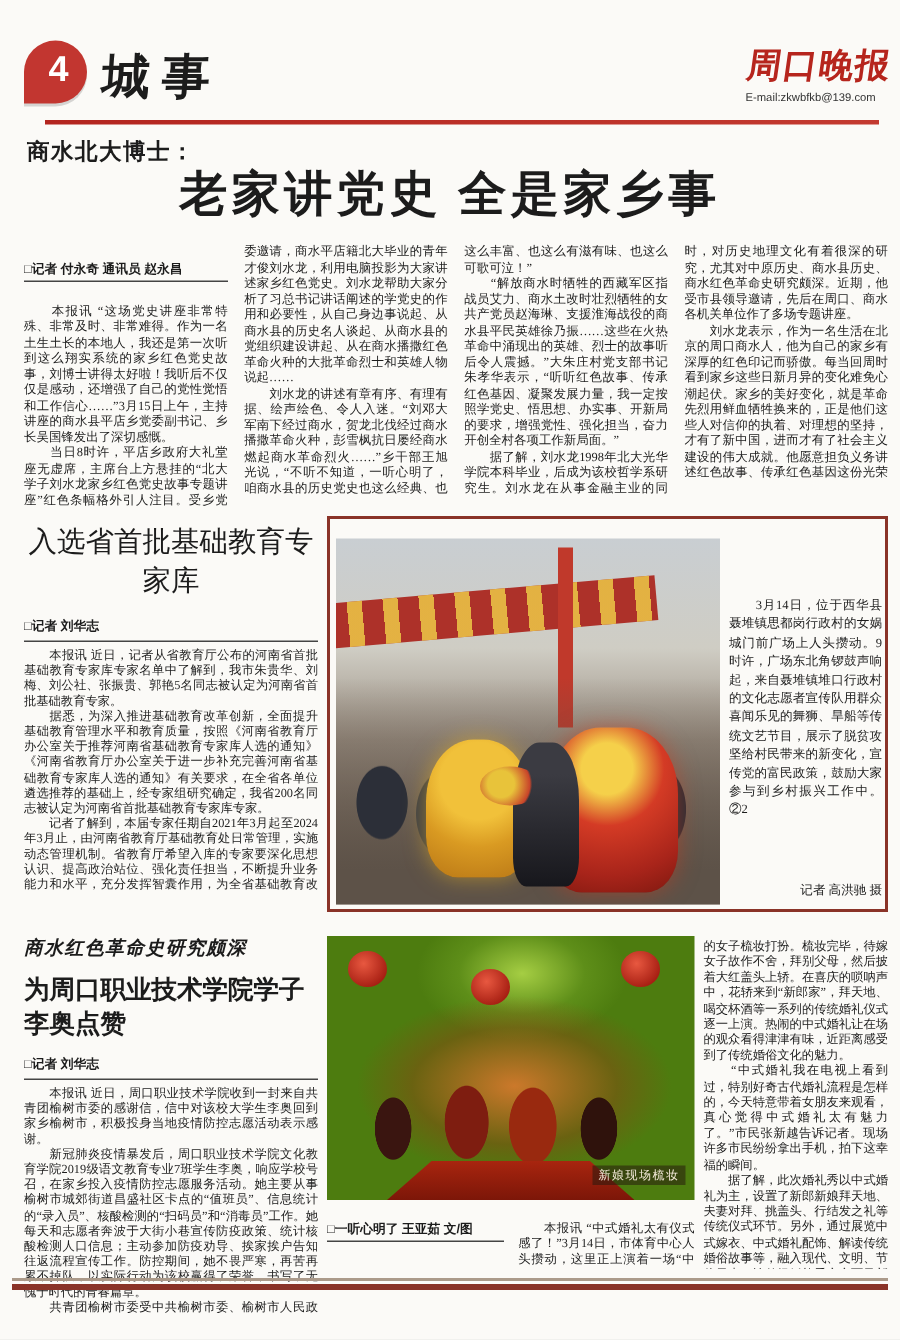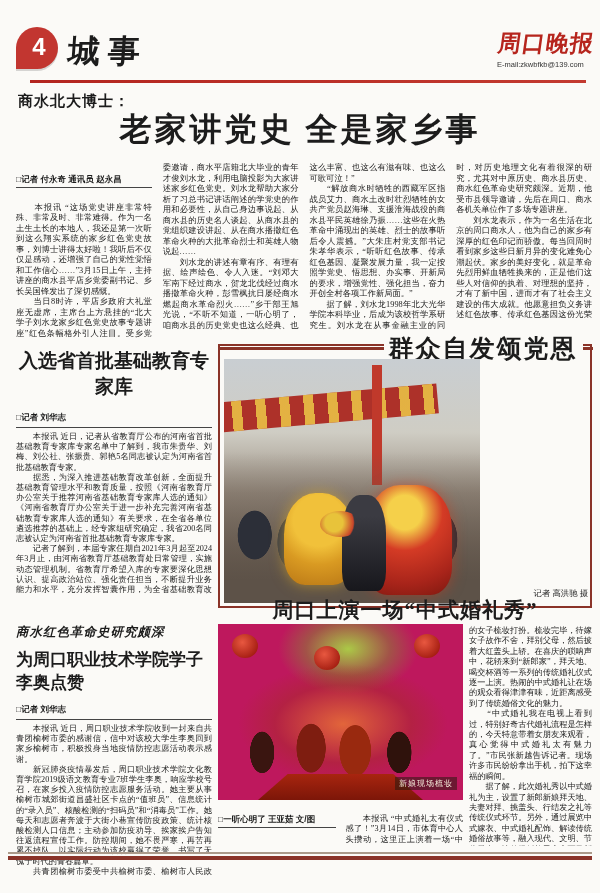--- a/index.html
+++ b/index.html
@@ -23,21 +23,21 @@
   .a1-title { position:absolute; left:0; top:108px; width:600px; text-align:center; font-size:32px; font-weight:900; letter-spacing:3px; }
   .a1-body { position:absolute; left:16px; top:163px; width:576px; height:176px; column-count:4; column-gap:11px;
              font-size:8.3px; line-height:10.5px; text-align:justify; overflow:hidden; white-space:pre-line; }
   .byline { font-weight:bold; font-size:8.5px; border-bottom:1px solid #444; padding-bottom:3px; margin-bottom:4px;
             font-family:"Liberation Sans",sans-serif; white-space:normal; }
   .a1-byline { column-span:none; }
 
   
   .a2 { position:absolute; left:16px; top:344px; width:196px; height:274px; }
   .a2 .t1 { text-align:center; font-size:20px; font-weight:bold; letter-spacing:2px; }
-  .a2 .t2 { text-align:center; font-size:19px; font-weight:bold; margin-top:4px; }
+  .a2 .t2 { text-align:center; font-size:19px; font-weight:normal; margin-top:4px; }
   .a2 .byline { margin-top:12px; }
   .a2-body { font-size:8.2px; line-height:10.2px; text-align:justify; white-space:pre-line; height:162px; overflow:hidden; }
 
   
   .a3 { position:absolute; left:218px; top:344px; width:374px; height:264px; border:2.5px solid #8a3328; }
   .a3-titlerow { position:absolute; left:-2.5px; top:-14px; right:-2.5px; display:flex; align-items:center; }
   .a3-titlerow .line-l { flex:1; height:3px; background:#8a3328; }
   .a3-titlerow .line-r { width:10px; height:3px; background:#8a3328; }
   .a3-title { font-size:25px; font-weight:900; letter-spacing:2px; background:#fbfaf7; padding:0 5px; }
   .a3-text { position:absolute; left:266px; top:52px; width:102px; height:198px; font-size:8.4px; line-height:12.4px;
@@ -70,21 +70,21 @@
 
   
   .a4 { position:absolute; left:16px; top:624px; width:196px; height:222px; }
   .a4 .kicker { font-size:12.5px; font-weight:bold; font-style:italic; letter-spacing:1px; }
   .a4 .title { font-size:17px; font-weight:900; margin-top:7px; letter-spacing:0px; }
   .a4 .byline { margin-top:10px; }
   .a4-body { font-size:8.2px; line-height:10.2px; text-align:justify; white-space:pre-line; height:152px; overflow:hidden; }
 
   
   .a5-title { position:absolute; left:218px; top:596px; width:374px; text-align:center; font-size:21px; font-weight:900; letter-spacing:1px; }
-  .photoB { position:absolute; left:218px; top:624px; width:245px; height:176px; overflow:hidden; background:#be185d; }
+  .photoB { position:absolute; left:218px; top:624px; width:245px; height:176px; overflow:hidden; background:#4d7c0f; }
   .photoB .glow { position:absolute; left:60px; top:-20px; width:140px; height:90px;
       background:radial-gradient(closest-side, rgba(170,210,70,.95), rgba(120,170,40,.4) 60%, transparent); }
   .photoB .lantern { position:absolute; width:26px; height:24px; border-radius:50%; background:radial-gradient(circle at 40% 35%, #e85840, #a61e12 75%); top:10px; }
   .photoB .l1{ left:14px; } .photoB .l2{ left:96px; top:22px;} .photoB .l3{ left:196px; }
   .photoB .warm { position:absolute; left:20px; top:40px; width:210px; height:120px;
       background:radial-gradient(closest-side, rgba(235,120,50,.8), rgba(160,50,20,.35) 65%, transparent); }
   .photoB .figures { position:absolute; left:0; bottom:14px; width:100%; height:84px;
       background:
         radial-gradient(20px 34px at 18% 60%, #3a1510 60%, transparent 62%),
         radial-gradient(24px 40px at 38% 55%, #7e1d10 60%, transparent 62%),
@@ -131,47 +131,42 @@
 
   <div class="a2">
     <div class="t2">入选省首批基础教育专家库</div>
     <div class="byline">□记者 刘华志</div>
     <div class="a2-body">　　本报讯 近日，记者从省教育厅公布的河南省首批基础教育专家库专家名单中了解到，我市朱贵华、刘梅、刘公社、张振贵、郭艳5名同志被认定为河南省首批基础教育专家。
 　　据悉，为深入推进基础教育改革创新，全面提升基础教育管理水平和教育质量，按照《河南省教育厅办公室关于推荐河南省基础教育专家库人选的通知》《河南省教育厅办公室关于进一步补充完善河南省基础教育专家库人选的通知》有关要求，在全省各单位遴选推荐的基础上，经专家组研究确定，我省200名同志被认定为河南省首批基础教育专家库专家。
 　　记者了解到，本届专家任期自2021年3月起至2024年3月止，由河南省教育厅基础教育处日常管理，实施动态管理机制。省教育厅希望入库的专家要深化思想认识、提高政治站位、强化责任担当，不断提升业务能力和水平，充分发挥智囊作用，为全省基础教育改革建言献策，为全省基础教育高质量发展作出积极贡献。②6</div>
   </div>
 
   <div class="a3">
-    <div class="a3-titlerow">
-      <div class="line-l"></div>
-      <div class="a3-title">群众自发颂党恩</div>
-      <div class="line-r"></div>
-    </div>
     <div class="photoA">
       <div class="banner"></div>
       <div class="vbanner"></div>
       <div class="crowd"></div>
       <div class="lion-y"></div>
       <div class="lion-r"></div>
       <div class="lady"></div>
       <div class="flowers"></div>
     </div>
+    <div class="a3-text">　　3月14日，位于西华县聂堆镇思都岗行政村的女娲城门前广场上人头攒动。9时许，广场东北角锣鼓声响起，来自聂堆镇堆口行政村的文化志愿者宣传队用群众喜闻乐见的舞狮、旱船等传统文艺节目，展示了脱贫攻坚给村民带来的新变化，宣传党的富民政策，鼓励大家参与到乡村振兴工作中。②2</div>
     <div class="a3-credit">记者 高洪驰 摄</div>
   </div>
 
   <div class="a4">
     <div class="kicker">商水红色革命史研究颇深</div>
     <div class="title">为周口职业技术学院学子李奥点赞</div>
     <div class="byline">□记者 刘华志</div>
     <div class="a4-body">　　本报讯 近日，周口职业技术学院收到一封来自共青团榆树市委的感谢信，信中对该校大学生李奥回到家乡榆树市，积极投身当地疫情防控志愿活动表示感谢。
 　　新冠肺炎疫情暴发后，周口职业技术学院文化教育学院2019级语文教育专业7班学生李奥，响应学校号召，在家乡投入疫情防控志愿服务活动。她主要从事榆树市城郊街道昌盛社区卡点的“值班员”、信息统计的“录入员”、核酸检测的“扫码员”和“消毒员”工作。她每天和志愿者奔波于大街小巷宣传防疫政策、统计核酸检测人口信息；主动参加防疫劝导、挨家挨户告知往返流程宣传工作。防控期间，她不畏严寒，再苦再累不掉队，以实际行动为该校赢得了荣誉，书写了无愧于时代的青春篇章。
 　　共青团榆树市委受中共榆树市委、榆树市人民政府委托，向李奥同学致以诚挚感谢和崇高敬意，同时感谢周口职业技术学院教育工作者，立言立行，悉心教导，立德树人，为榆树未来发展培育出讲奉献、敢担当的新一代青年才俊。②16</div>
   </div>
 
-  <div class="a5-title">周口上演一场“中式婚礼秀”</div>
   <div class="photoB">
     <div class="glow"></div>
     <div class="lantern l1"></div>
     <div class="lantern l2"></div>
     <div class="lantern l3"></div>
     <div class="warm"></div>
     <div class="figures"></div>
     <div class="carpet"></div>
     <div class="cap">新娘现场梳妆</div>
   </div>

